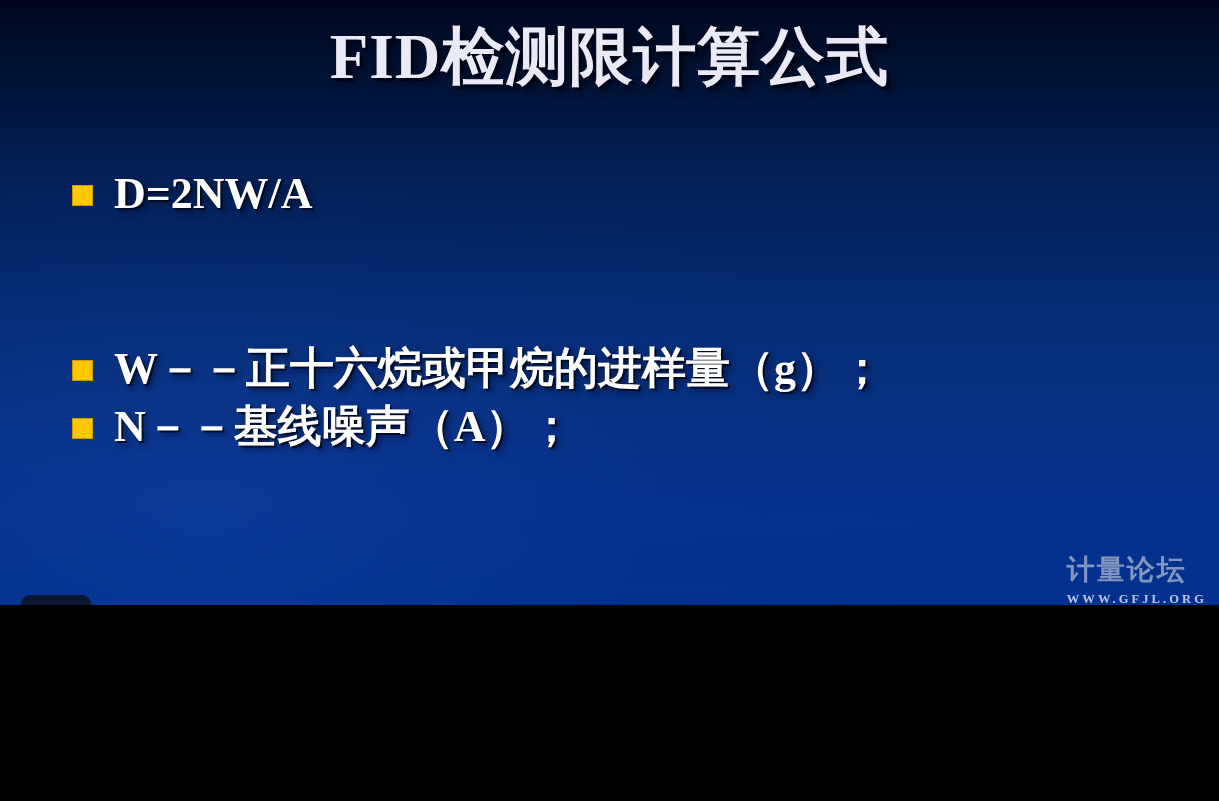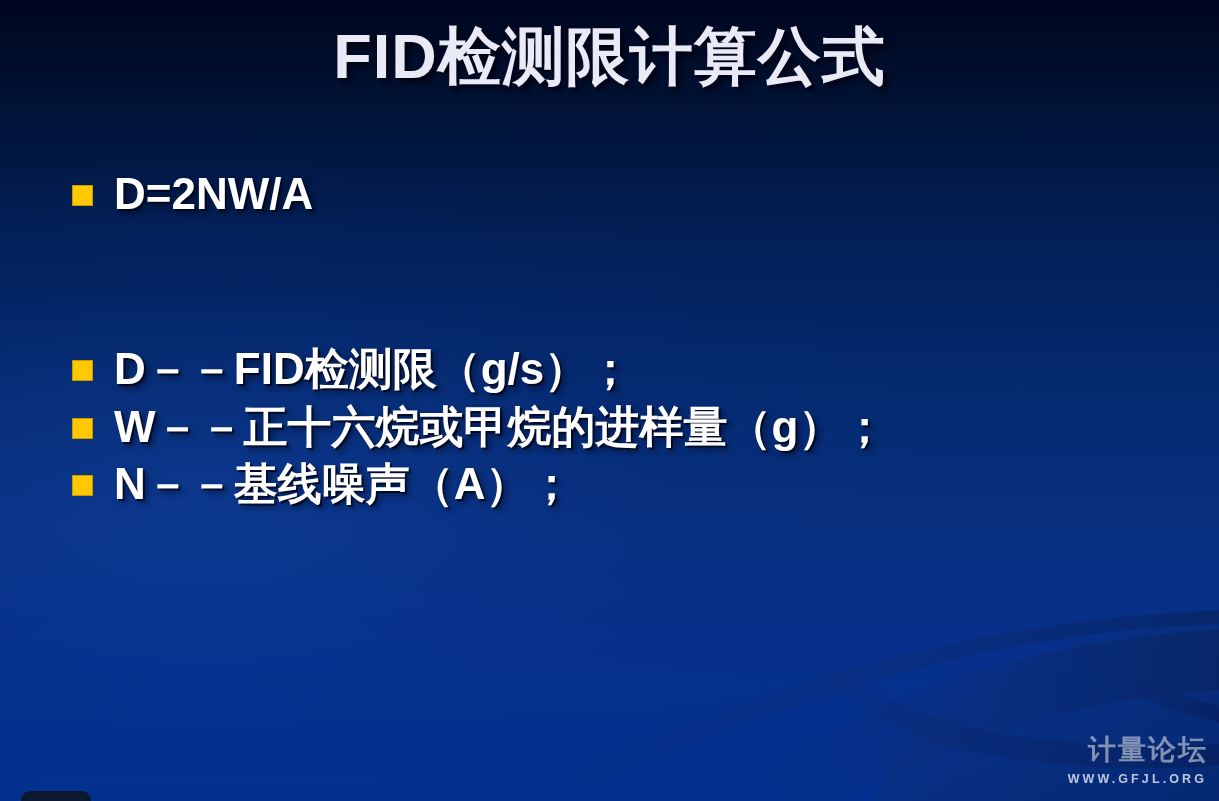--- a/index.html
+++ b/index.html
@@ -11,30 +11,31 @@
     width: 1219px;
     height: 801px;
     overflow: hidden;
     font-family: "Liberation Sans", "DejaVu Sans", sans-serif;
   }
 
   
   #slide {
     position: relative;
     width: 1219px;
-    height: 801px;
+    height: 605px;
     overflow: hidden;
     background: linear-gradient(180deg,
         #00061f 0%,
         #00102f 10%,
         #032057 30%,
         #052a6f 48%,
         #083080 66%,
         #06308c 82%,
         #03318f 100%);
+    font-family: Liberation Serif, serif;
   }
 
   
   .bg-glow {
     position: absolute;
     left: -180px;
     top: 160px;
     width: 1100px;
     height: 700px;
     background: radial-gradient(ellipse at 35% 50%,
@@ -122,22 +123,21 @@
     width: 70px;
     height: 22px;
     background: #0c1832;
     border-radius: 9px 9px 0 0;
   }
 
   
   #watermark {
     position: absolute;
     right: 11px;
-    bottom: 16px;
-    text-align: right;
+    bottom: 0;
     line-height: 1;
     pointer-events: none;
   }
   #watermark-cn {
     font-size: 28px;
     font-weight: bold;
     color: rgba(206, 212, 224, 0.62);
     letter-spacing: 2px;
     display: block;
   }
@@ -194,24 +194,20 @@
 
   <div id="body-block">
 
     <div class="bullet-row">
       <span class="bullet-marker"></span>
       <span class="bullet-text">D=2NW/A</span>
     </div>
 
     <div class="spacer-row"></div>
 
-    <div class="bullet-row">
-      <span class="bullet-marker"></span>
-      <span class="bullet-text">D－－FID检测限（g/s）；</span>
-    </div>
 
     <div class="bullet-row">
       <span class="bullet-marker"></span>
       <span class="bullet-text">W－－正十六烷或甲烷的进样量（g）；</span>
     </div>
 
     <div class="bullet-row">
       <span class="bullet-marker"></span>
       <span class="bullet-text">N－－基线噪声（A）；</span>
     </div>

